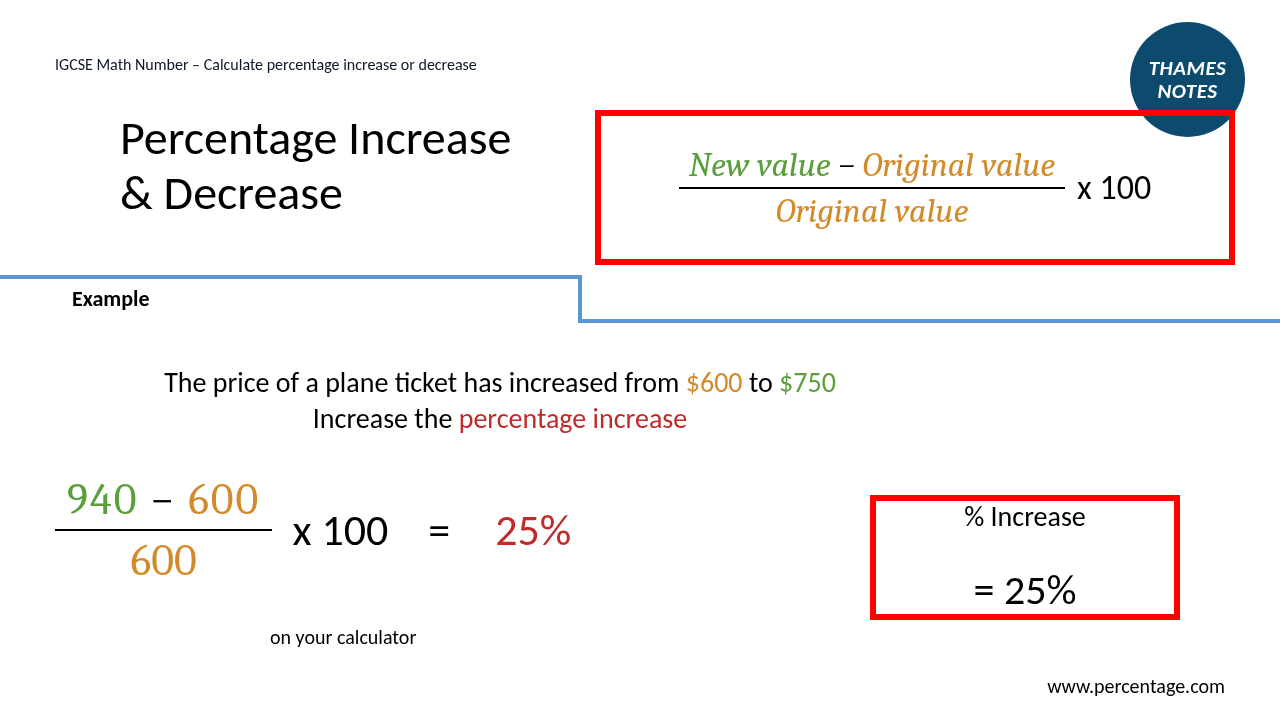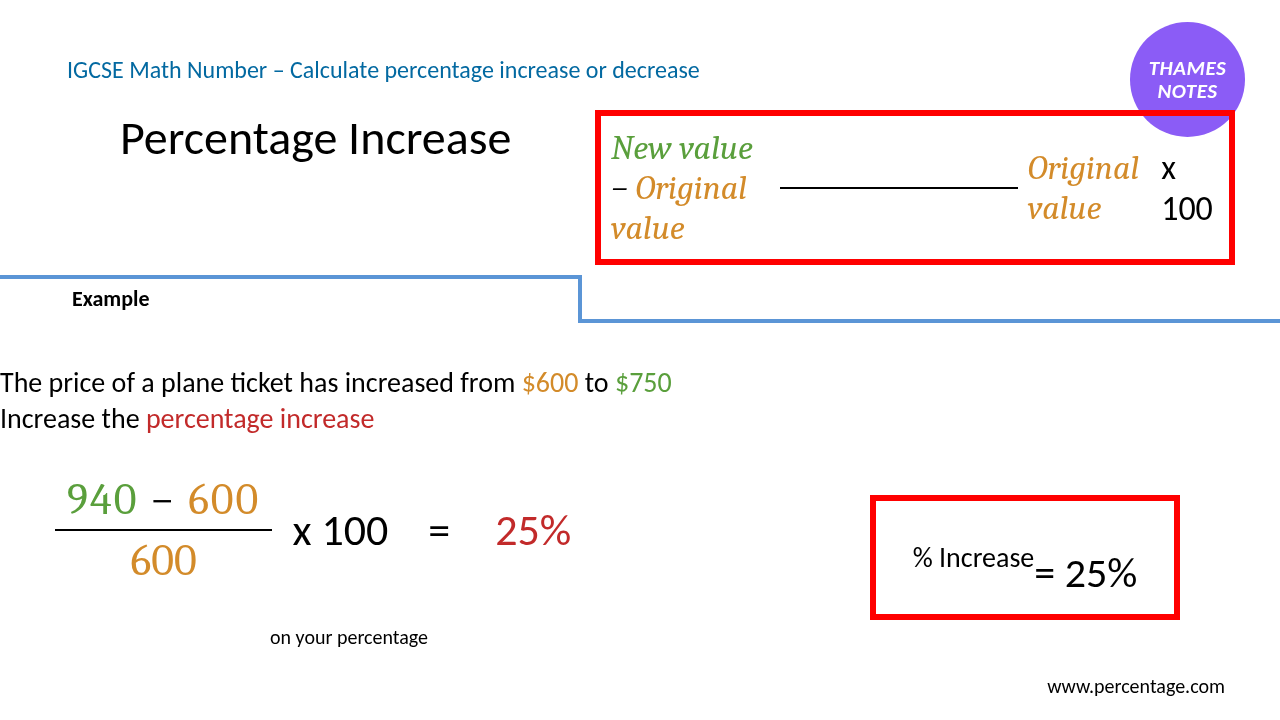--- a/index.html
+++ b/index.html
@@ -7,31 +7,31 @@
     width: 1280px;
     height: 720px;
     background: #ffffff;
     font-family: Calibri, Arial, sans-serif;
     position: relative;
     overflow: hidden;
   }
   .breadcrumb {
     position: absolute;
     top: 55px;
-    left: 67px;
-    font-size: 24px;
-    color: #0369a1;
+    left: 55px;
+    font-size: 16px;
+    color: #0f172a;
   }
   .logo {
     position: absolute;
     top: 22px;
     right: 35px;
     width: 115px;
     height: 115px;
-    background: #8b5cf6;
+    background: #0c4a6e;
     border-radius: 50%;
     display: flex;
     align-items: center;
     justify-content: center;
     text-align: center;
     color: #fff;
     font-weight: bold;
     font-size: 21px;
     line-height: 1.05;
     font-style: italic;
@@ -58,21 +58,21 @@
     justify-content: center;
   }
   .formula-inner {
     display: flex;
     align-items: center;
     gap: 12px;
     font-size: 34px;
   }
   .frac {
     display: inline-flex;
-    flex-direction: row;
+    flex-direction: column;
     align-items: center;
     font-family: Cambria, "Times New Roman", serif;
     font-style: italic;
   }
   .frac .num, .frac .den {
     padding: 2px 10px;
   }
   .frac .line {
     width: 100%;
     border-top: 2px solid #000;
@@ -119,20 +119,21 @@
     font-size: 22px;
     font-weight: bold;
     color: #000;
     margin-left: 32px;
   }
   .question {
     position: absolute;
     top: 365px;
     left: 0;
     width: 1000px;
+    text-align: center;
     font-size: 28px;
     color: #000;
     line-height: 1.3;
   }
   .question .orange { color: #d38b2a; }
   .question .green { color: #5a9f3c; }
   .question .red { color: #c22a2a; }
   .calc {
     position: absolute;
     top: 470px;
@@ -164,21 +165,21 @@
     color: #000;
   }
   .answer-box {
     position: absolute;
     top: 495px;
     left: 870px;
     width: 310px;
     height: 125px;
     border: 6px solid #ff0000;
     display: flex;
-    flex-direction: row;
+    flex-direction: column;
     align-items: center;
     justify-content: center;
     line-height: 1.2;
   }
   .answer-box .lbl { font-size: 28px; color: #000; }
   .answer-box .val { font-size: 42px; color: #000; margin-top: 31px; }
   .footer {
     position: absolute;
     bottom: 22px;
     right: 55px;
@@ -193,20 +194,21 @@
 
 <div class="logo">
   <div>
     <span>THAMES</span><br>
     <span>NOTES</span>
   </div>
 </div>
 
 <div class="title">
   <span>Percentage Increase</span><br>
+  <span>&amp; Decrease</span>
 </div>
 
 <div class="formula-box">
   <div class="formula-inner">
     <span class="frac">
       <span class="num">
         <span class="new-val">New value</span><span> − </span><span class="orig-val">Original value</span>
       </span>
       <span class="line"></span>
       <span class="den orig-val">Original value</span>
@@ -234,20 +236,20 @@
       <span class="g">940</span><span>  −  </span><span class="o">600</span>
     </span>
     <span class="line"></span>
     <span class="den o">600</span>
   </span>
   <span class="times">x 100</span>
   <span class="eq">=</span>
   <span class="result">25%</span>
 </div>
 
-<div class="calc-note">on your percentage</div>
+<div class="calc-note">on your calculator</div>
 
 <div class="answer-box">
   <div class="lbl">% Increase</div>
   <div class="val">= 25%</div>
 </div>
 
 <div class="footer">www.percentage.com</div>
 
 </body></html>

